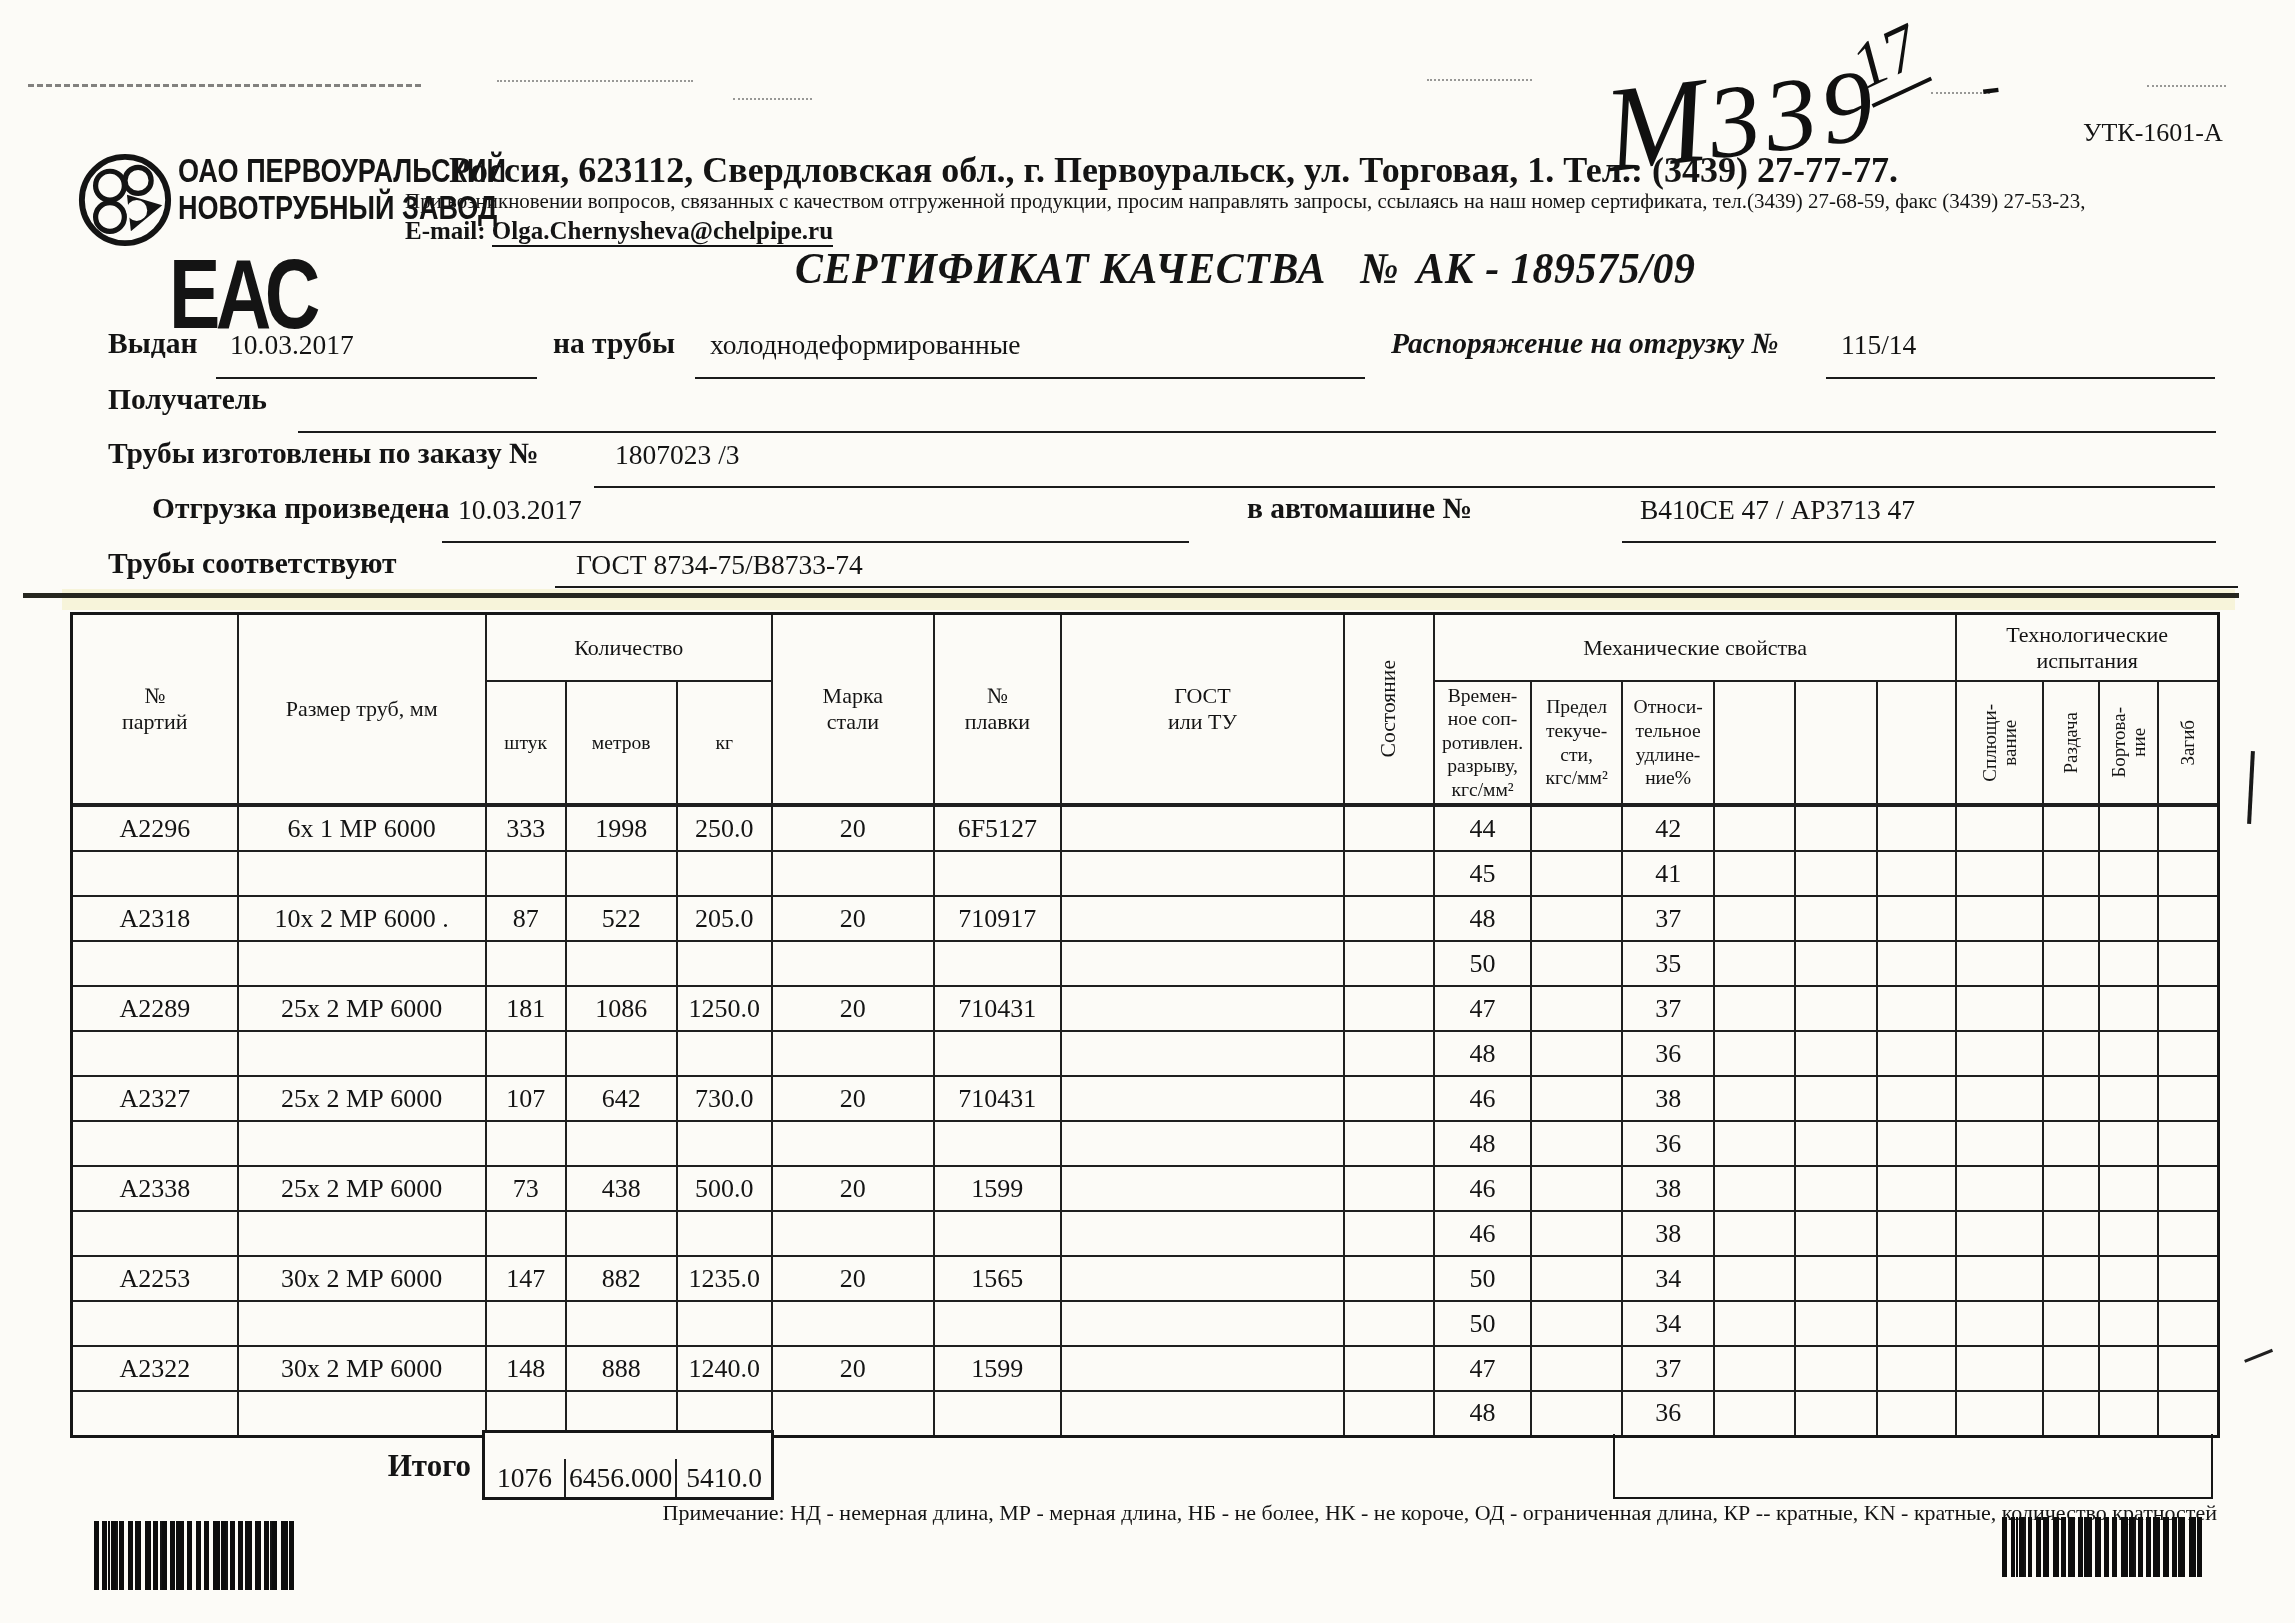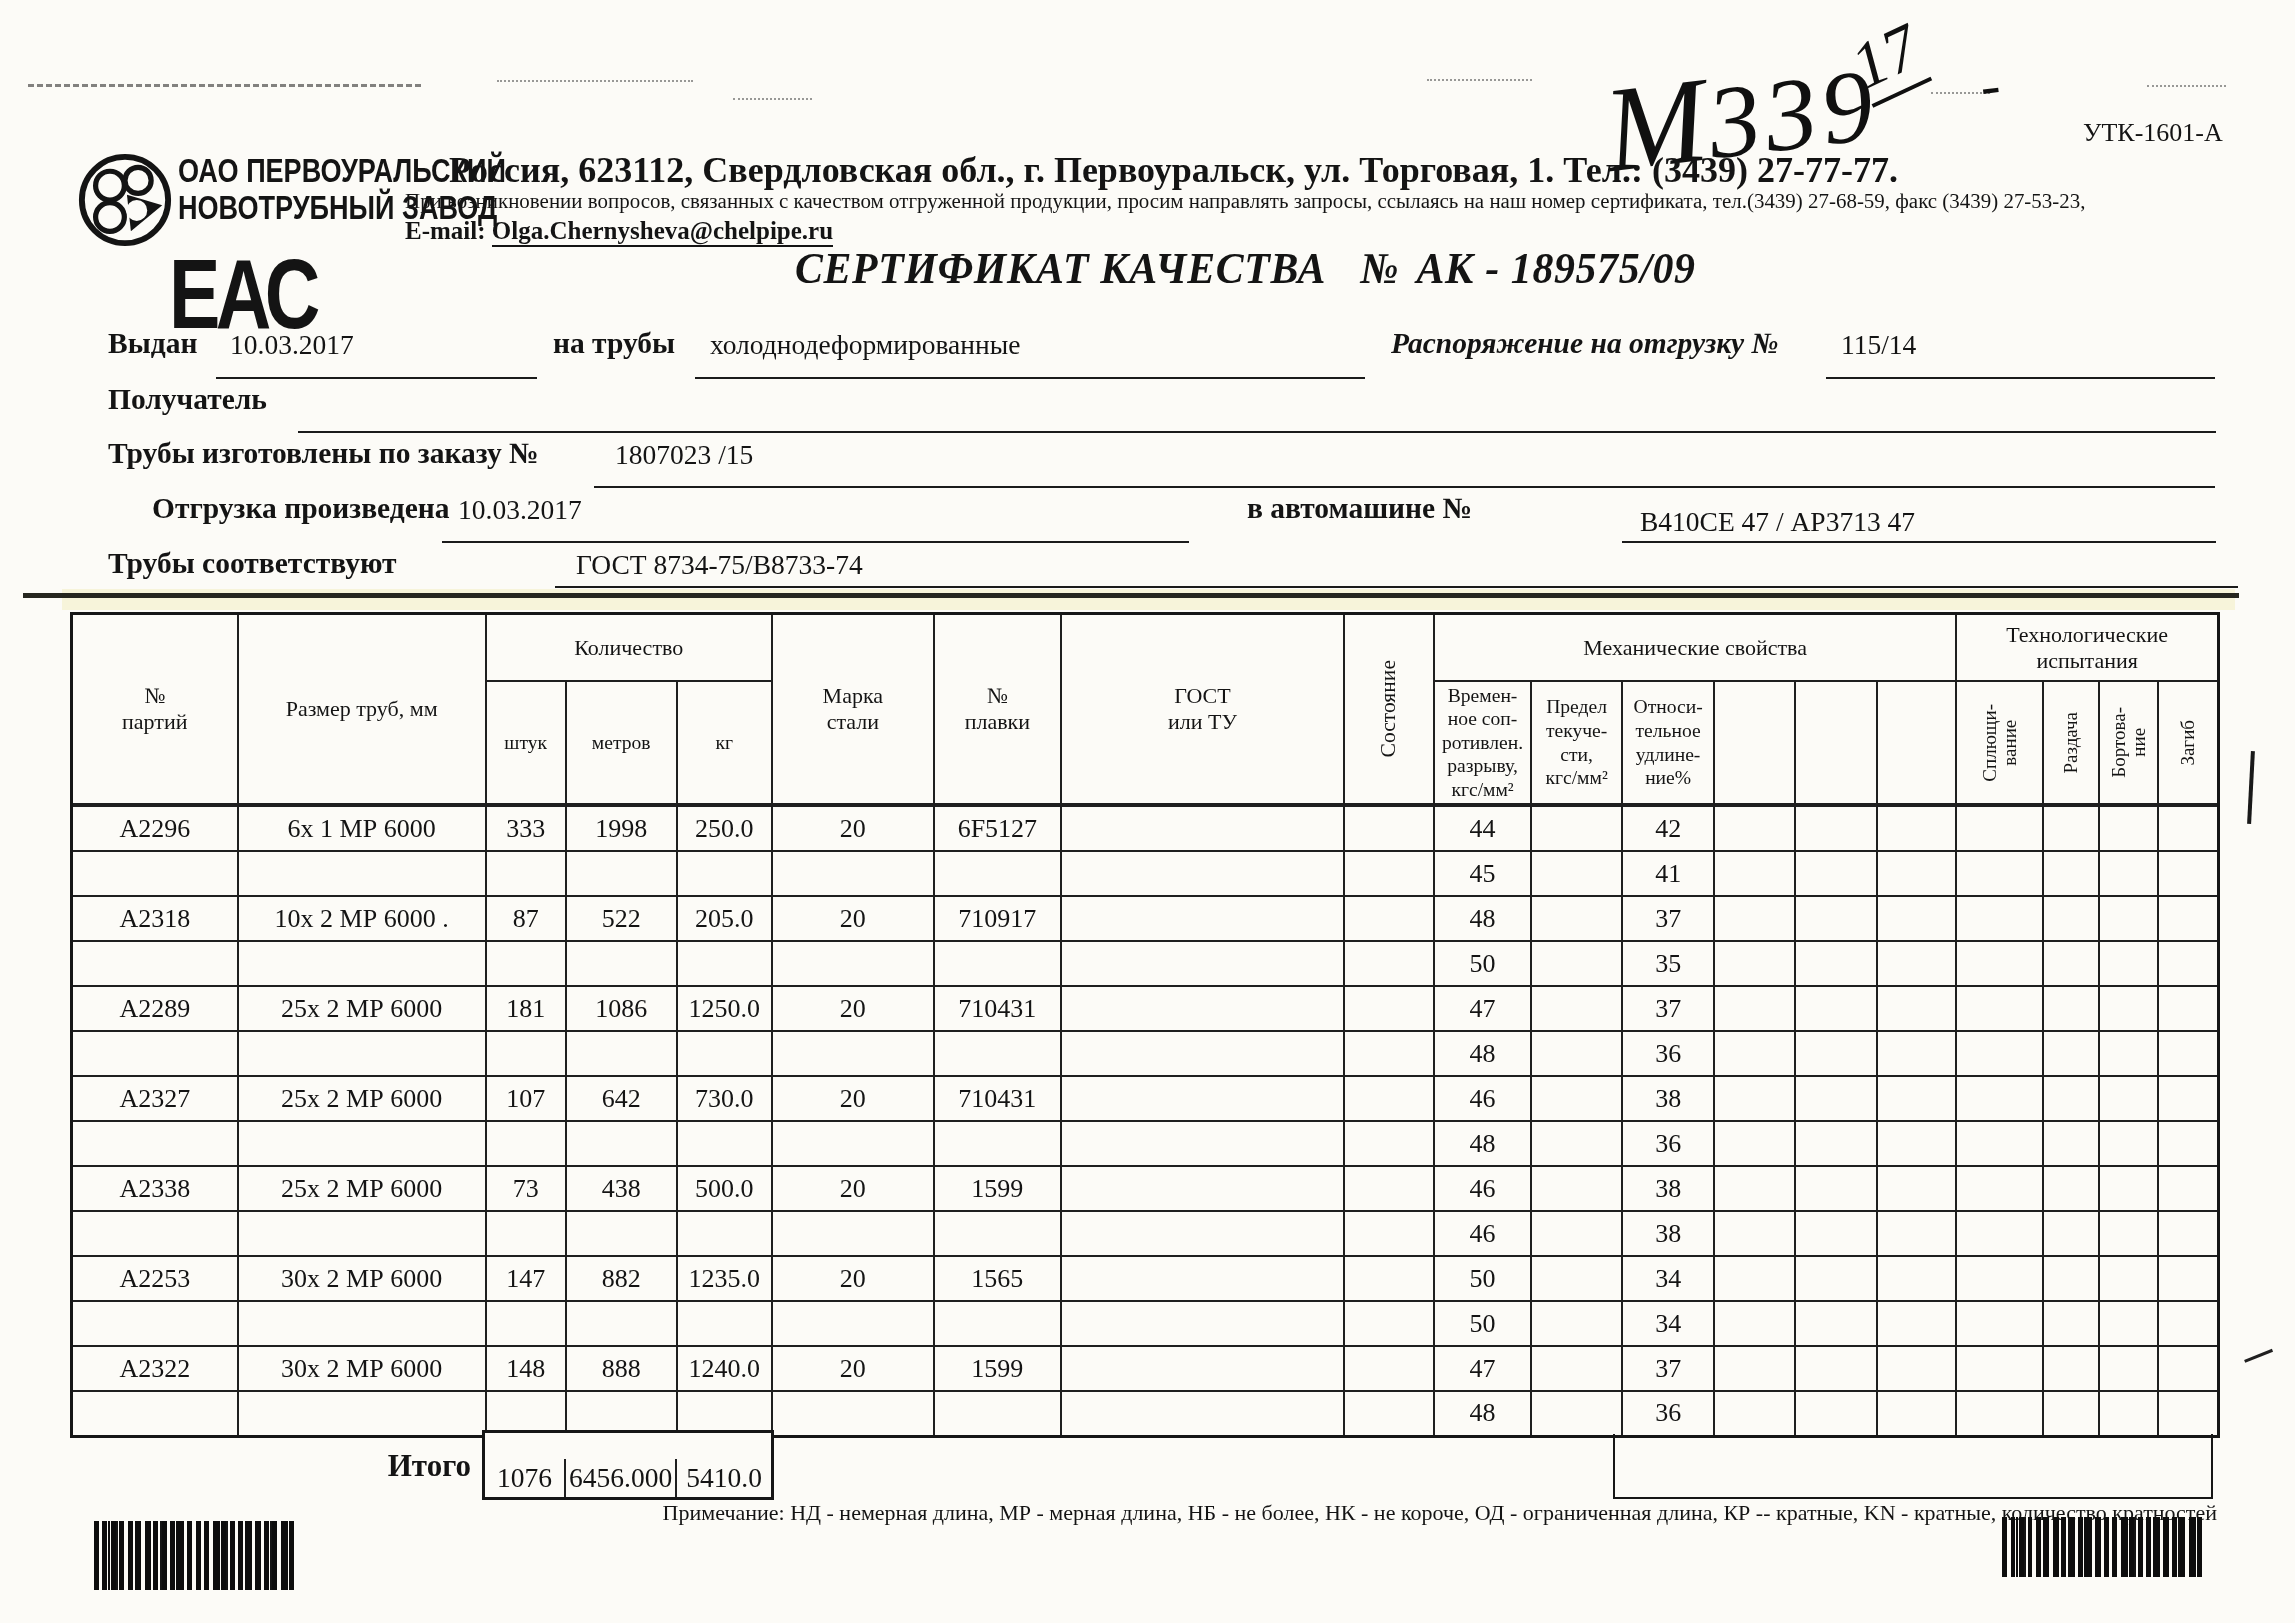--- a/index.html
+++ b/index.html
@@ -123,28 +123,28 @@
   <div class="abs val" style="left:710px;top:329px;">холоднодеформированные</div>
   <div class="abs uline" style="left:695px;top:377px;width:670px;"></div>
   <div class="abs lbl" style="left:1391px;top:327px;font-style:italic;">Распоряжение на отгрузку №</div>
   <div class="abs val" style="left:1841px;top:329px;">115/14</div>
   <div class="abs uline" style="left:1826px;top:377px;width:389px;"></div>
 
   <div class="abs lbl" style="left:108px;top:383px;">Получатель</div>
   <div class="abs uline" style="left:298px;top:431px;width:1918px;"></div>
 
   <div class="abs lbl" style="left:108px;top:437px;">Трубы изготовлены по заказу №</div>
-  <div class="abs val" style="left:615px;top:439px;">1807023   /15</div>
+  <div class="abs val" style="left:615px;top:439px;">1807023   /3</div>
   <div class="abs uline" style="left:594px;top:486px;width:1621px;"></div>
 
   <div class="abs lbl" style="left:108px;top:492px;margin-left:44px;">Отгрузка произведена</div>
   <div class="abs val" style="left:458px;top:494px;">10.03.2017</div>
   <div class="abs uline" style="left:442px;top:541px;width:747px;"></div>
   <div class="abs lbl" style="left:1247px;top:492px;">в автомашине №</div>
-  <div class="abs val" style="left:1640px;top:494px;margin-top:12px;">В410СЕ 47 / АР3713 47</div>
+  <div class="abs val" style="left:1640px;top:494px;">В410СЕ 47 / АР3713 47</div>
   <div class="abs uline" style="left:1622px;top:541px;width:594px;"></div>
 
   <div class="abs lbl" style="left:108px;top:547px;">Трубы соответствуют</div>
   <div class="abs val" style="left:576px;top:549px;font-family:Liberation Serif, serif;">ГОСТ 8734-75/В8733-74</div>
   <div class="abs uline" style="left:555px;top:586px;width:1683px;"></div>
 
   <div class="abs tintband" style="left:62px;top:589px;width:2173px;height:21px;"></div>
   <div class="abs heavyline" style="left:23px;top:593px;width:2216px;height:4.6px;"></div>
 
   <table class="cert">

